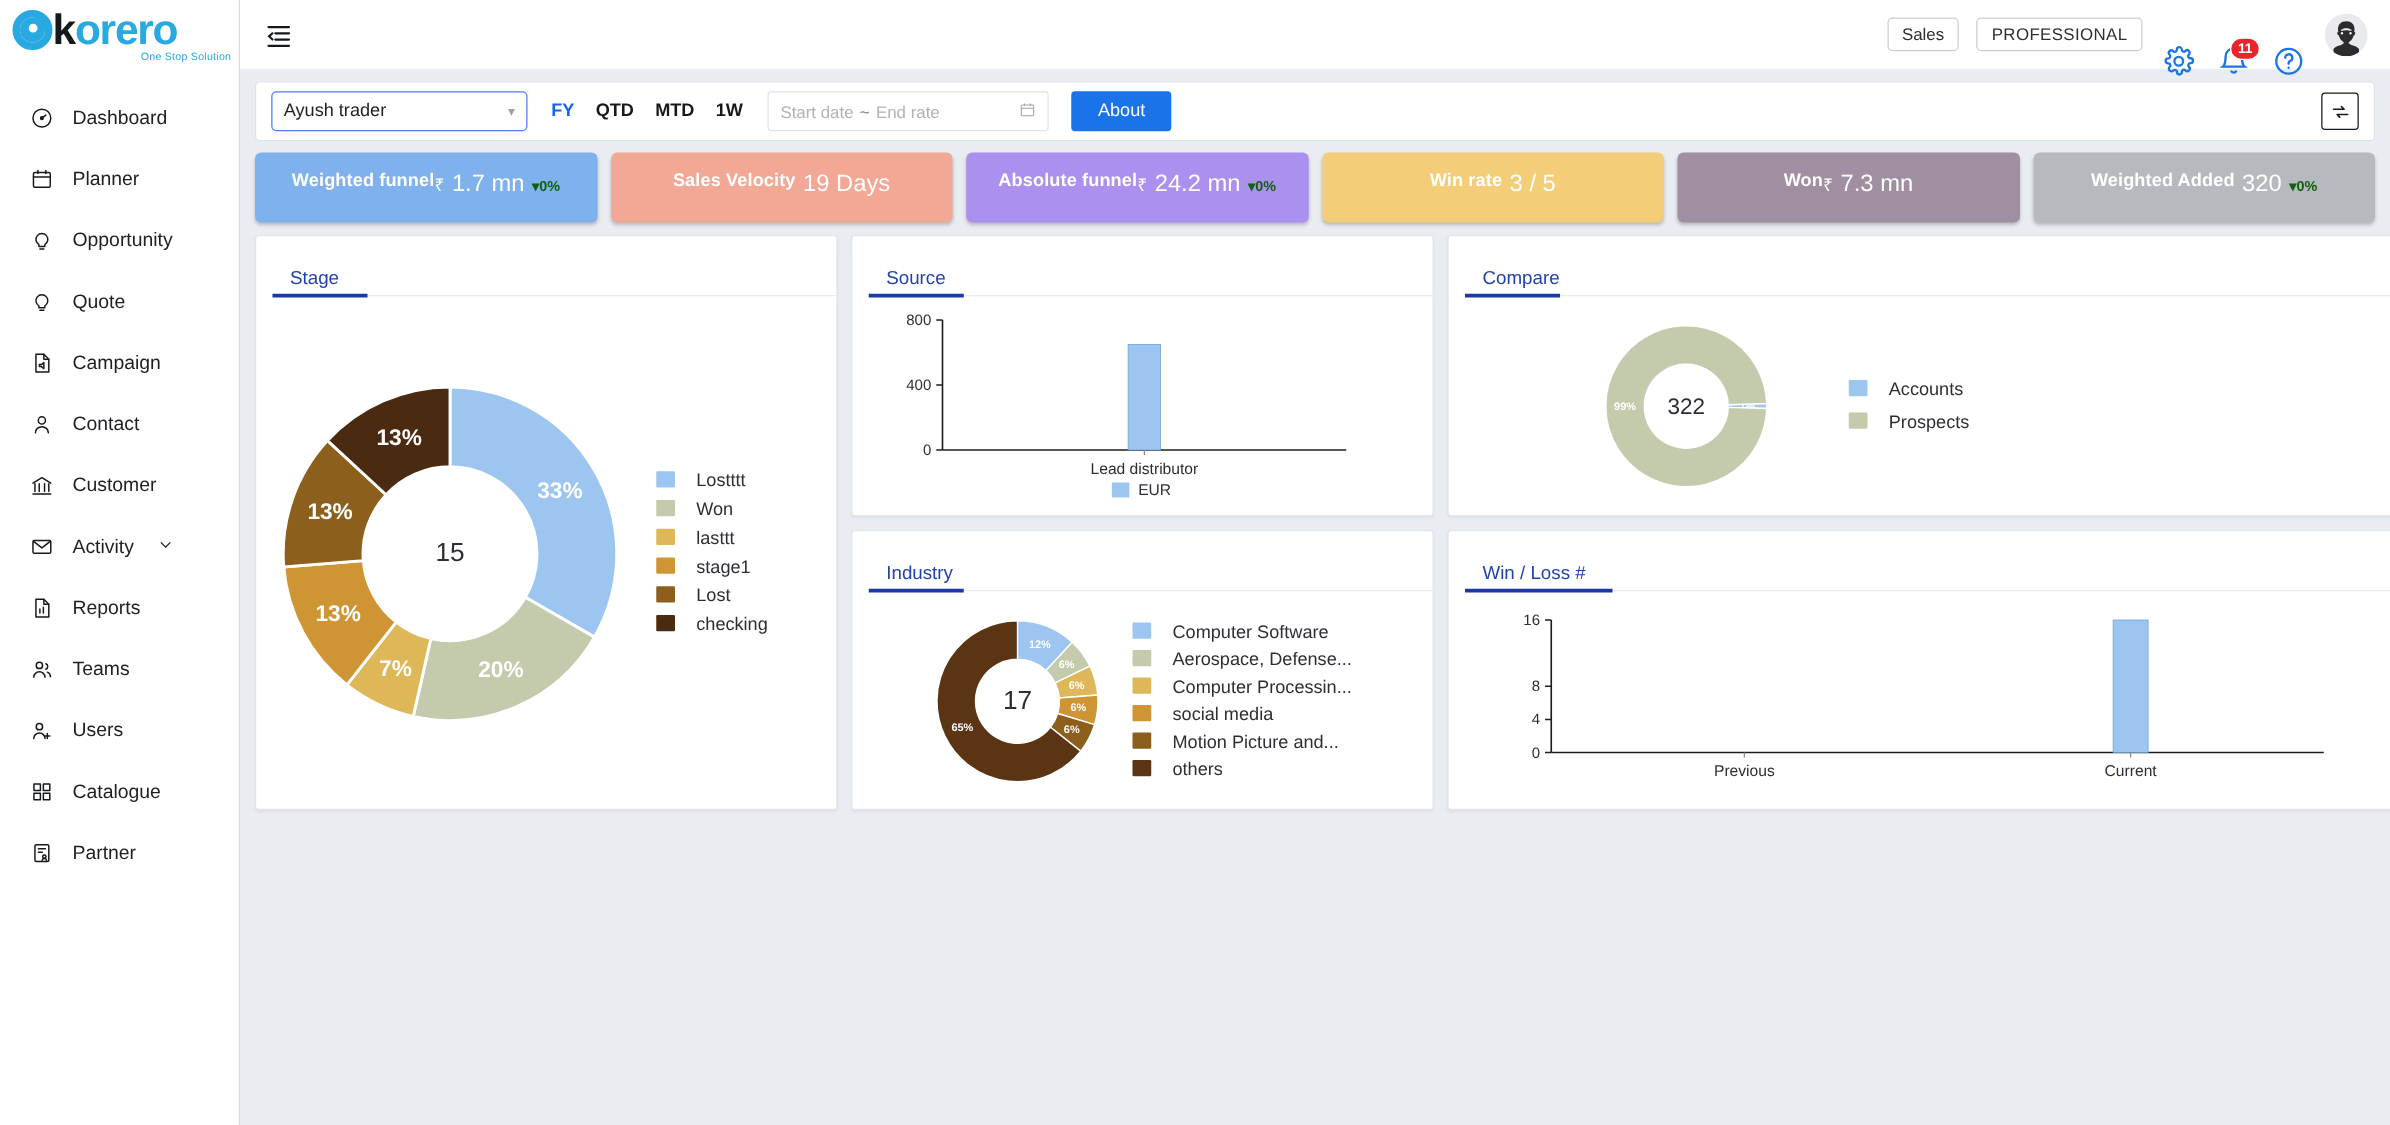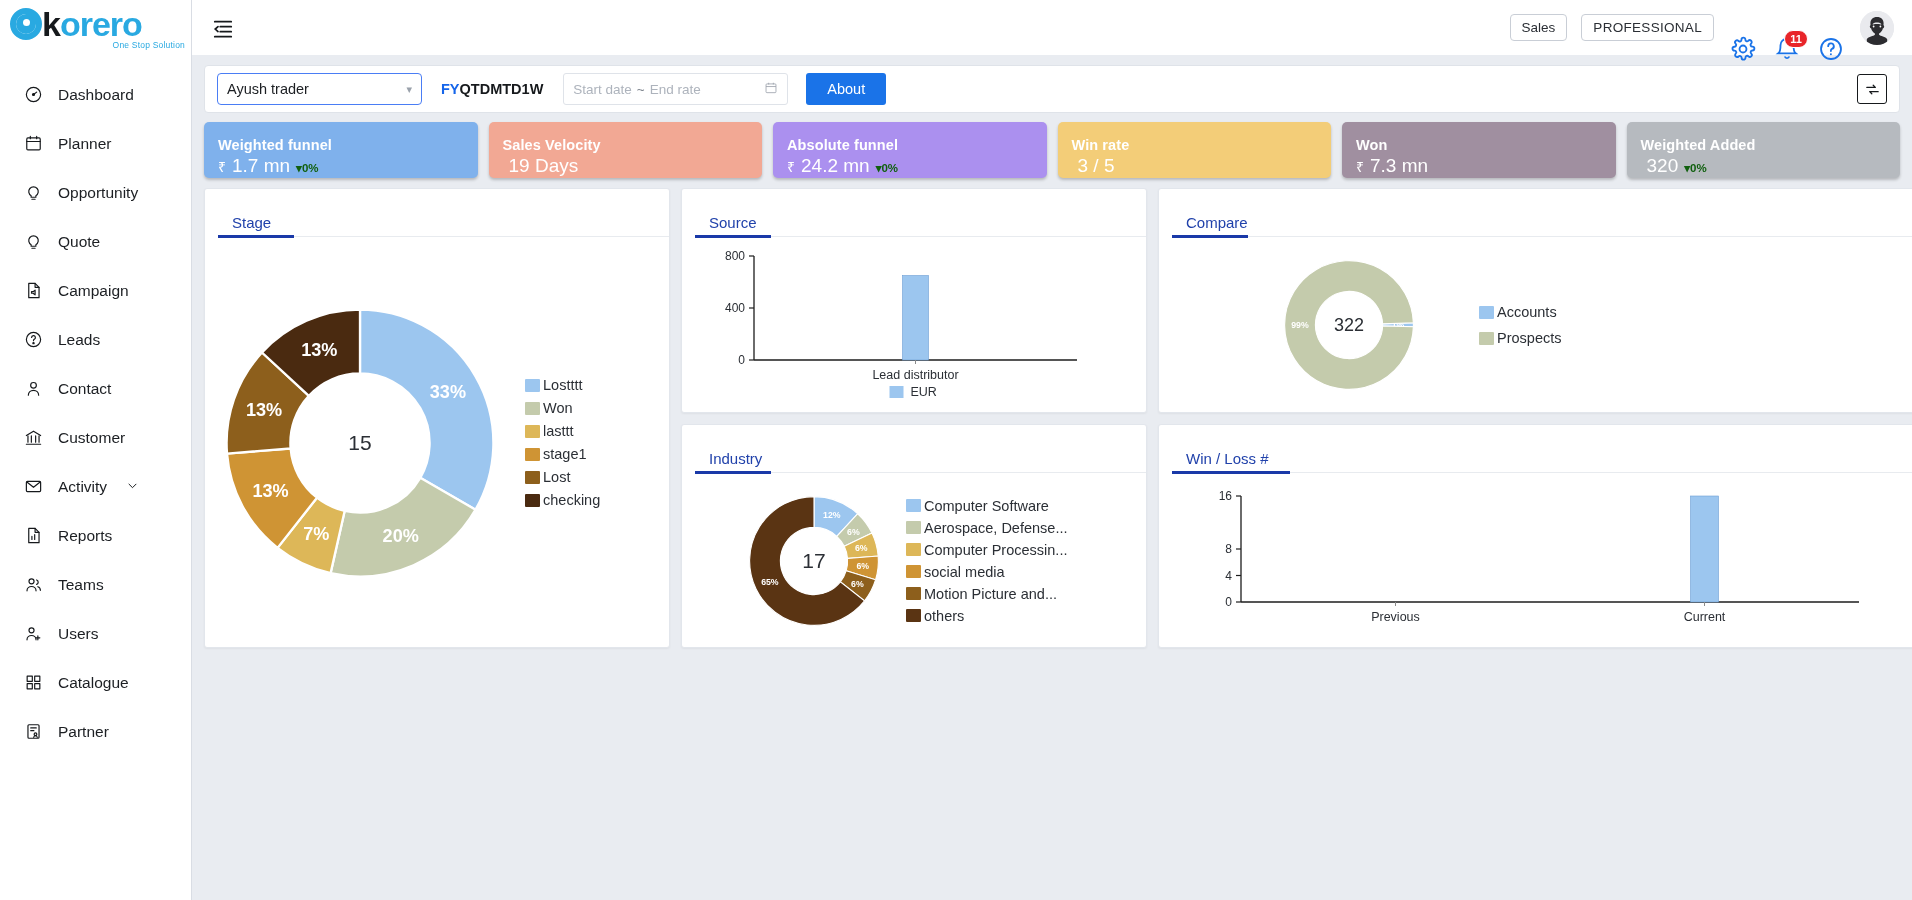--- a/index.html
+++ b/index.html
@@ -96,21 +96,21 @@
     height: 48px; display: flex; align-items: center; padding: 0 12px;
     margin-bottom: 9px;
   }
   .select-box {
     width: 205px; height: 32px; border: 1.6px solid #4a7df5; border-radius: 4px;
     display: flex; align-items: center; padding: 0 9px; font-size: 14.5px;
     color: #1c1f23; cursor: pointer; background: #fff;
   }
   .select-box .sv { flex: 1; }
   .select-box .chev { color: #9aa1ab; font-size: 11px; }
-  .ranges { display: flex; align-items: center; margin-left: 19px;
+  .ranges { display: flex; align-items: center; gap: 17px; margin-left: 19px;
             font-size: 14.5px; font-weight: 700; }
   .range { cursor: pointer; color: #16191c; }
   .range.active { color: #1565ea; }
   .daterange {
     margin-left: 20px; width: 225px; height: 32px; border: 1px solid #dfe3e9;
     border-radius: 3px; display: flex; align-items: center; padding: 0 9px;
     font-size: 13.5px; color: #adb3bc; background: #fff; cursor: pointer;
   }
   .daterange .sep { color: #7a818b; margin: 0 5px; }
   .daterange .cal { margin-left: auto; }
@@ -125,21 +125,21 @@
     border-radius: 3px; display: flex; align-items: center; justify-content: center;
     cursor: pointer; }
   .refresh-btn svg { width: 17px; height: 17px; stroke: #16191c; fill: none;
     stroke-width: 1.8; stroke-linecap: round; stroke-linejoin: round; }
 
   
   .kpis { display: flex; gap: 11px; margin-bottom: 10px; }
   .kpi {
     flex: 1; height: 56px; border-radius: 5px; padding: 14px 14px 0 14px;
     color: #fff; box-shadow: 0 2px 3px rgba(0,0,0,.22); cursor: pointer;
-    display: flex; flex-direction: column; justify-content: center;
+    display: flex; flex-direction: row; justify-content: center;
   }
   .kpi .t { font-size: 14.5px; font-weight: 600; line-height: 1.25; letter-spacing: .1px; }
   .kpi .v { font-size: 19px; display: flex; align-items: baseline; gap: 6px;
             margin-top: 1px; line-height: 1.2; }
   .kpi .cur { font-size: 14px; }
   .kpi .delta { font-size: 11.5px; color: #11600f; font-weight: 600; }
 
   
   .grid { display: flex; gap: 11px; }
   .col { display: flex; flex-direction: column; gap: 11px; }
@@ -169,21 +169,21 @@
   
   .donut-row { display: flex; align-items: center; height: 100%; }
   .donut-holder { position: relative; display: flex; align-items: center;
                   justify-content: center; }
   .donut-center {
     position: absolute; left: 0; right: 0; top: 0; bottom: 0;
     display: flex; align-items: center; justify-content: center;
     font-size: 21px; color: #2b2f35;
   }
   .legend { display: flex; flex-direction: column; }
-  .leg-item { display: flex; align-items: center; gap: 3px; }
+  .leg-item { display: flex; gap: 17px; }
   .leg-sw { width: 15px; height: 13px; flex: 0 0 15px; border-radius: 1px; }
   .leg-tx { font-size: 14.5px; color: #2b2f35; white-space: nowrap; }
 
   .axis-txt { font-size: 12px; fill: #2b2f35; font-family: "Liberation Sans", sans-serif; }
   .axis-lbl { font-size: 12.5px; fill: #2b2f35; font-family: "Liberation Sans", sans-serif; }
   .slice-lbl { font-size: 12.5px; font-weight: 700; fill: #fff;
                font-family: "Liberation Sans", sans-serif; }
 </style>
 </head>
 <body>
@@ -245,30 +245,20 @@
       </div>
       <div class="nav-item">
         <span class="nav-ic">
             <svg viewBox="0 0 24 24">
               <path d="M6 3h8l5 5v13H6z"></path>
               <path d="M14 3v5h5"></path>
               <path d="M9.5 13.5h2l2.5-2v6l-2.5-2h-2z"></path>
             </svg>
           </span>
         <span>Campaign</span>
-      </div>
-      <div class="nav-item">
-        <span class="nav-ic">
-            <svg viewBox="0 0 24 24">
-              <circle cx="12" cy="12" r="9"></circle>
-              <path d="M9.6 9.5a2.4 2.4 0 1 1 3.2 2.3c-.6.3-.8.8-.8 1.4v.4"></path>
-              <circle cx="12" cy="16.6" r=".8" fill="#16191c"></circle>
-            </svg>
-          </span>
-        <span>Leads</span>
       </div>
       <div class="nav-item">
         <span class="nav-ic">
             <svg viewBox="0 0 24 24">
               <circle cx="12" cy="8" r="3.6"></circle>
               <path d="M5.5 20.5c0-3.6 2.9-6.2 6.5-6.2s6.5 2.6 6.5 6.2"></path>
             </svg>
           </span>
         <span>Contact</span>
       </div>

